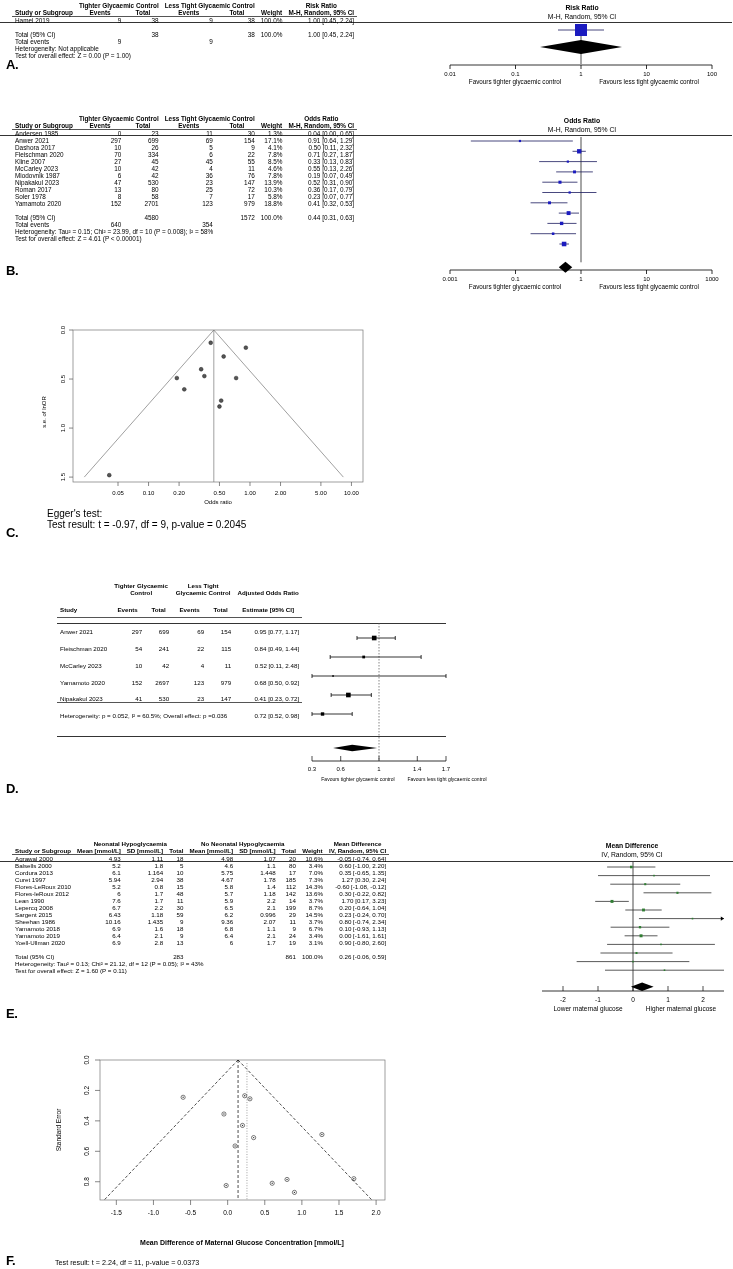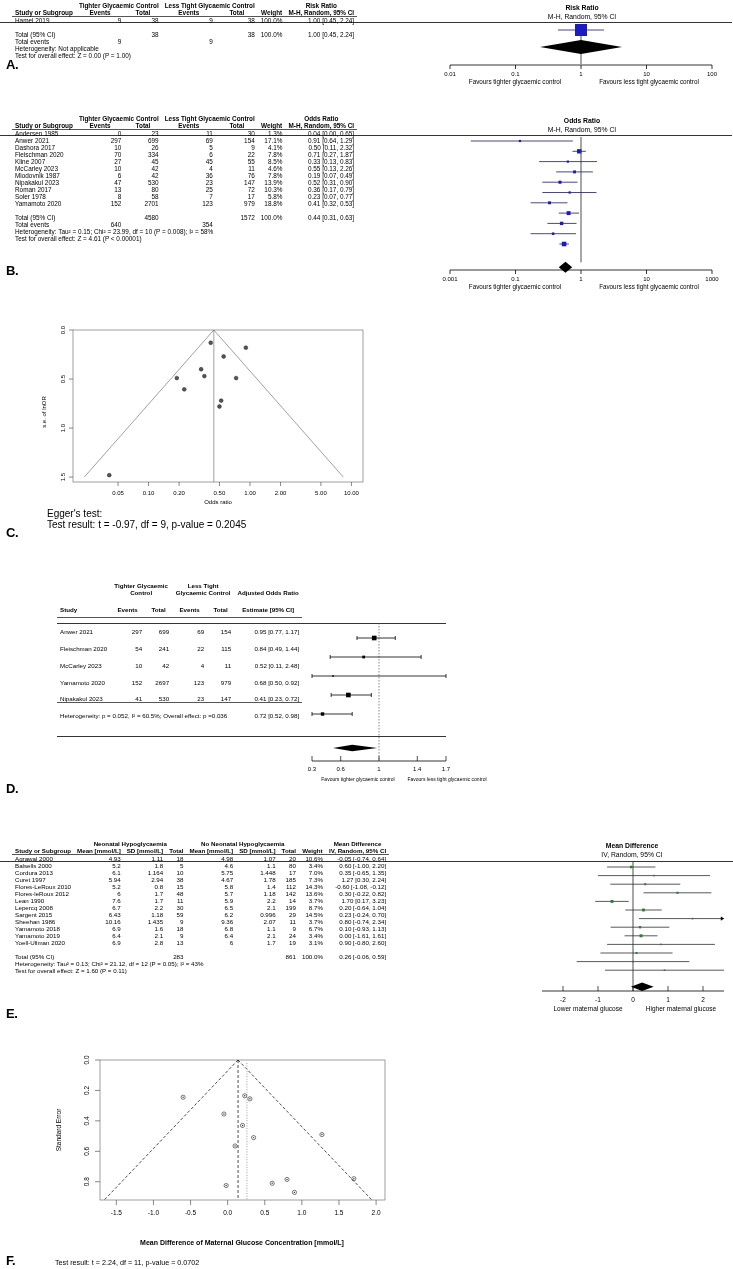--- a/index.html
+++ b/index.html
@@ -805,14 +805,14 @@
         <circle cx="252.03125" cy="131.45652173913044" r="2.1" class="pt2"></circle>
         <circle cx="252.03125" cy="131.45652173913044" r="0.7" fill="#333"></circle>
         <circle cx="259.453125" cy="144.3913043478261" r="2.1" class="pt2"></circle>
         <circle cx="259.453125" cy="144.3913043478261" r="0.7" fill="#333"></circle>
         <circle cx="318.828125" cy="130.69565217391306" r="2.1" class="pt2"></circle>
         <circle cx="318.828125" cy="130.69565217391306" r="0.7" fill="#333"></circle>
       </g>
     <text class="ftxt" x="26" y="82" transform="rotate(-90 26 82)" text-anchor="middle" style="font-size:6.5px">Standard Error</text>
     <text class="ftxtb" x="207" y="197" text-anchor="middle">Mean Difference of Maternal Glucose Concentration [mmol/L]</text>
   </svg>
-  <div style="position:absolute;left:55px;top:218px;font-size:7.2px;">Test result: t = 2.24, df = 11, p-value = 0.0702</div>
+  <div style="position:absolute;left:55px;top:218px;font-size:7.2px;">Test result: t = 2.24, df = 11, p-value = 0.0373</div>
 </div>
 
 </body></html>

